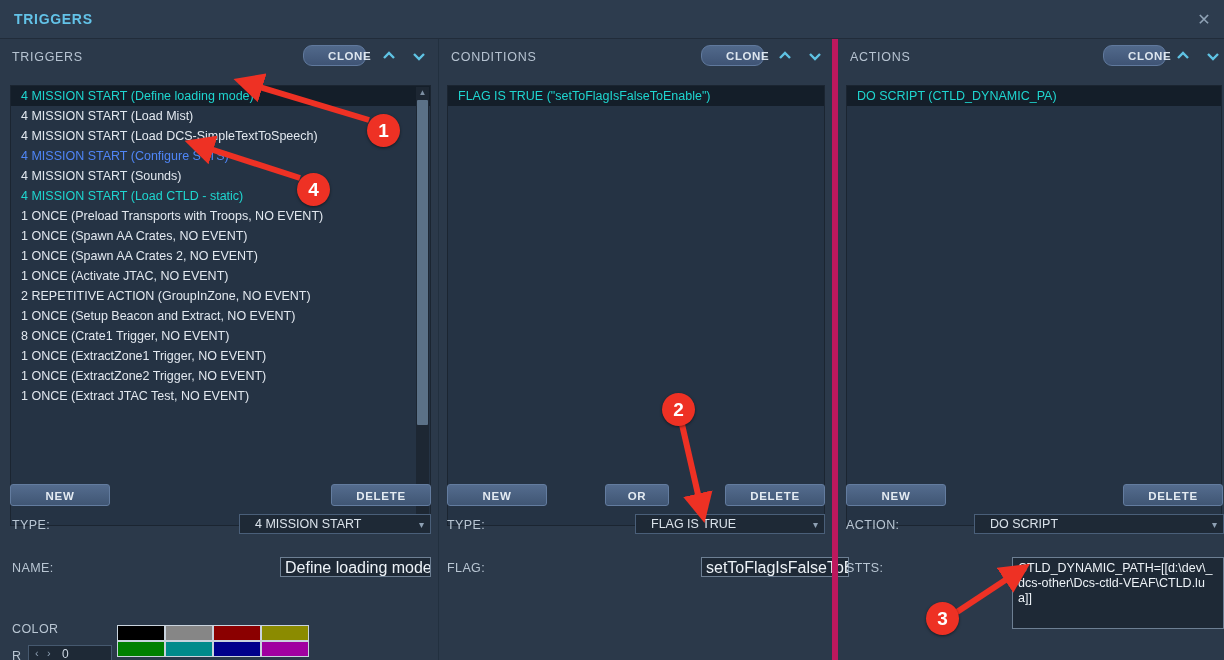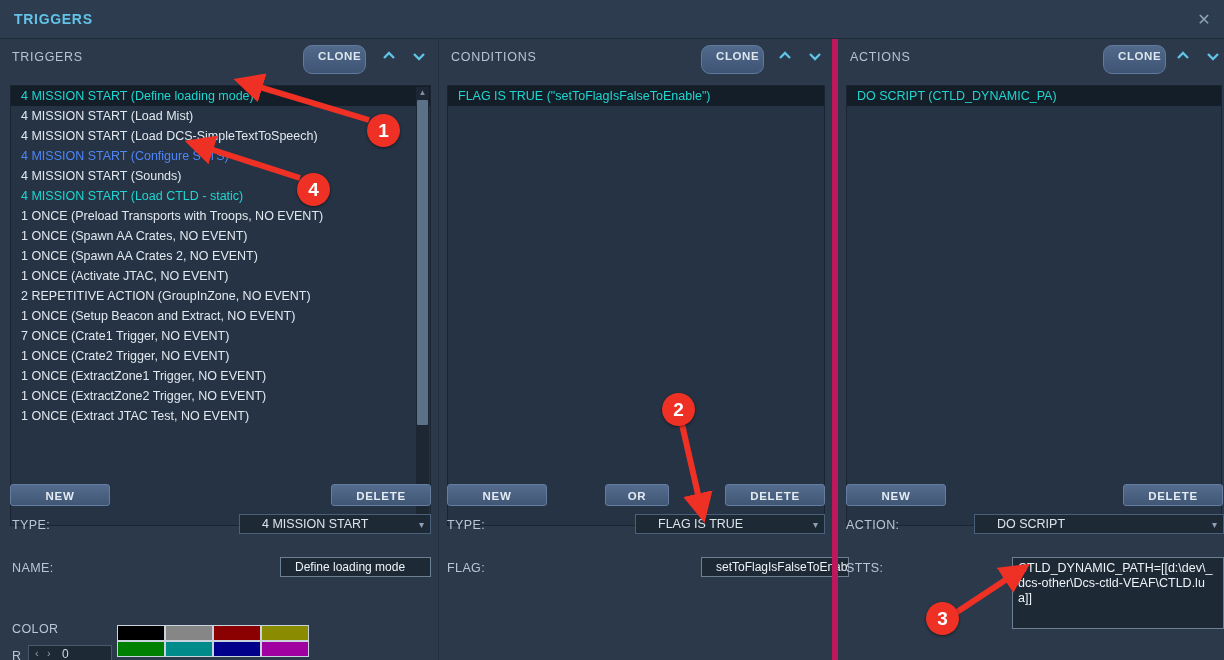--- a/index.html
+++ b/index.html
@@ -34,22 +34,22 @@
   #col-triggers{left:0;width:438px;}
   #col-conditions{left:438px;width:394px;border-left:1px solid #22303f;}
   #col-actions{left:832px;width:392px;border-left:6px solid #be185d;text-decoration:underline;}
 
   .col-header{position:absolute;left:0;top:0;width:100%;height:34px;}
   .col-title{
     position:absolute;left:12px;top:11px;
     font-size:12.5px;letter-spacing:.7px;color:#b6c3d1;
   }
   .clone-btn{
-    position:absolute;top:6px;height:29px;line-height:21px;
-    padding:0 14px;font-size:11.5px;font-weight:bold;letter-spacing:.6px;
+    position:absolute;top:6px;height:21px;line-height:21px;
+    padding:0 24px;font-size:11.5px;font-weight:bold;letter-spacing:.6px;
     color:#dde6ef;text-align:center;
     background:linear-gradient(#51698b,#3f5475);
     border:1px solid #60799d;border-radius:9px;
     box-sizing:border-box;cursor:pointer;
   }
   .arr{
     position:absolute;top:8px;width:20px;height:18px;
     cursor:pointer;
   }
   .arr svg{display:block;}
@@ -104,31 +104,31 @@
     box-sizing:border-box;cursor:pointer;
   }
 
   
   .flabel{position:absolute;font-size:12.5px;color:#b9c6d3;letter-spacing:.4px;}
   .select{
     position:absolute;height:20px;line-height:19px;
     background:#1e2936;border:1px solid #4a5f79;
     box-sizing:border-box;
     font-size:12.5px;color:#dbe3eb;
-    padding-left:22px;cursor:pointer;
+    padding-left:15px;cursor:pointer;
   }
   .select .chev{
     position:absolute;right:6px;top:0;color:#8ea0b3;font-size:10px;line-height:19px;
   }
   .textin{
     position:absolute;height:20px;line-height:19px;
     background:#1e2936;border:1px solid #6d7f93;
     box-sizing:border-box;
-    font-size:12px;color:#edf2f7;
-    padding-left:14px;
+    font-size:16px;color:#edf2f7;
+    padding-left:4px;
     white-space:nowrap;overflow:hidden;cursor:text;
   }
   .textarea{
     position:absolute;
     background:#1e2936;border:1px solid #6d7f93;
     box-sizing:border-box;
     font-size:12.5px;color:#edf2f7;
     padding:3px 5px;
     line-height:15px;
     word-break:break-all;cursor:text;
@@ -192,22 +192,21 @@
         <div class="lrow c-white">4 MISSION START (Load DCS-SimpleTextToSpeech)</div>
         <div class="lrow c-blue">4 MISSION START (Configure STTS)</div>
         <div class="lrow c-white">4 MISSION START (Sounds)</div>
         <div class="lrow c-cyan">4 MISSION START (Load CTLD - static)</div>
         <div class="lrow c-white">1 ONCE (Preload Transports with Troops, NO EVENT)</div>
         <div class="lrow c-white">1 ONCE (Spawn AA Crates, NO EVENT)</div>
         <div class="lrow c-white">1 ONCE (Spawn AA Crates 2, NO EVENT)</div>
         <div class="lrow c-white">1 ONCE (Activate JTAC, NO EVENT)</div>
         <div class="lrow c-white">2 REPETITIVE ACTION (GroupInZone, NO EVENT)</div>
         <div class="lrow c-white">1 ONCE (Setup Beacon and Extract, NO EVENT)</div>
-        <div class="lrow c-white">7 ONCE (Crate1 Trigger, NO EVENT)</div>
-        <div class="lrow c-white">1 ONCE (Crate2 Trigger, NO EVENT)</div>
+        <div class="lrow c-white">8 ONCE (Crate1 Trigger, NO EVENT)</div>
         <div class="lrow c-white">1 ONCE (ExtractZone1 Trigger, NO EVENT)</div>
         <div class="lrow c-white">1 ONCE (ExtractZone2 Trigger, NO EVENT)</div>
         <div class="lrow c-white">1 ONCE (Extract JTAC Test, NO EVENT)</div>
       </div>
     <div class="vscroll">
       <div class="sb-btn sb-up">▲</div>
       <div class="sb-thumb" style="top:13px;height:325px;"></div>
       <div class="sb-btn sb-dn">▼</div>
     </div>
   </div>

